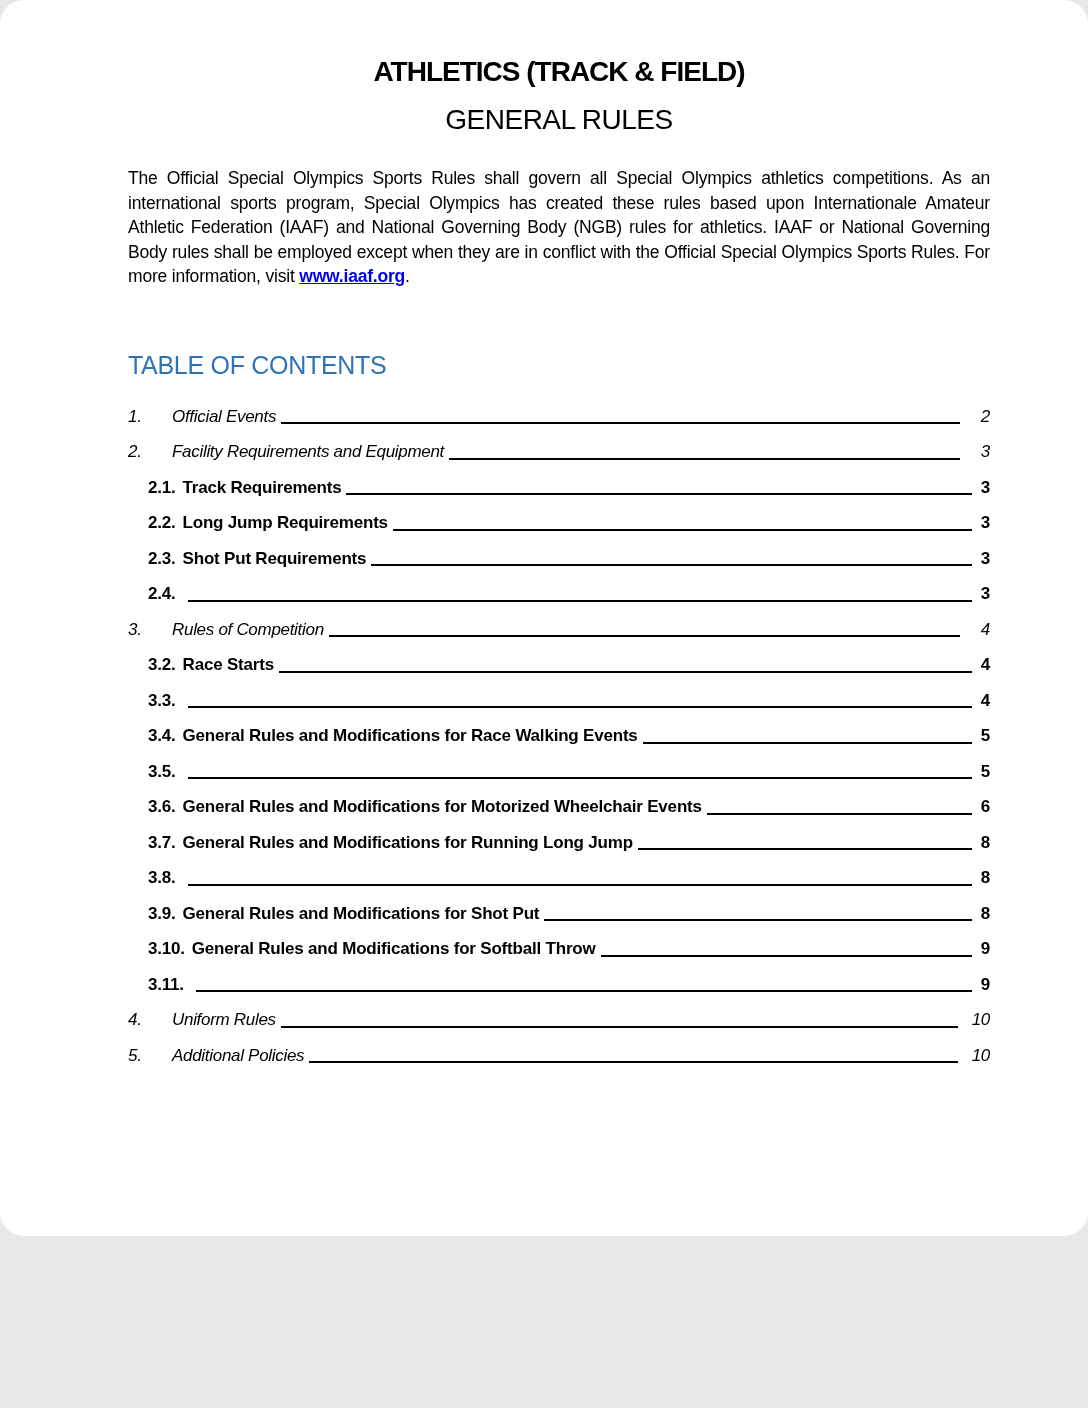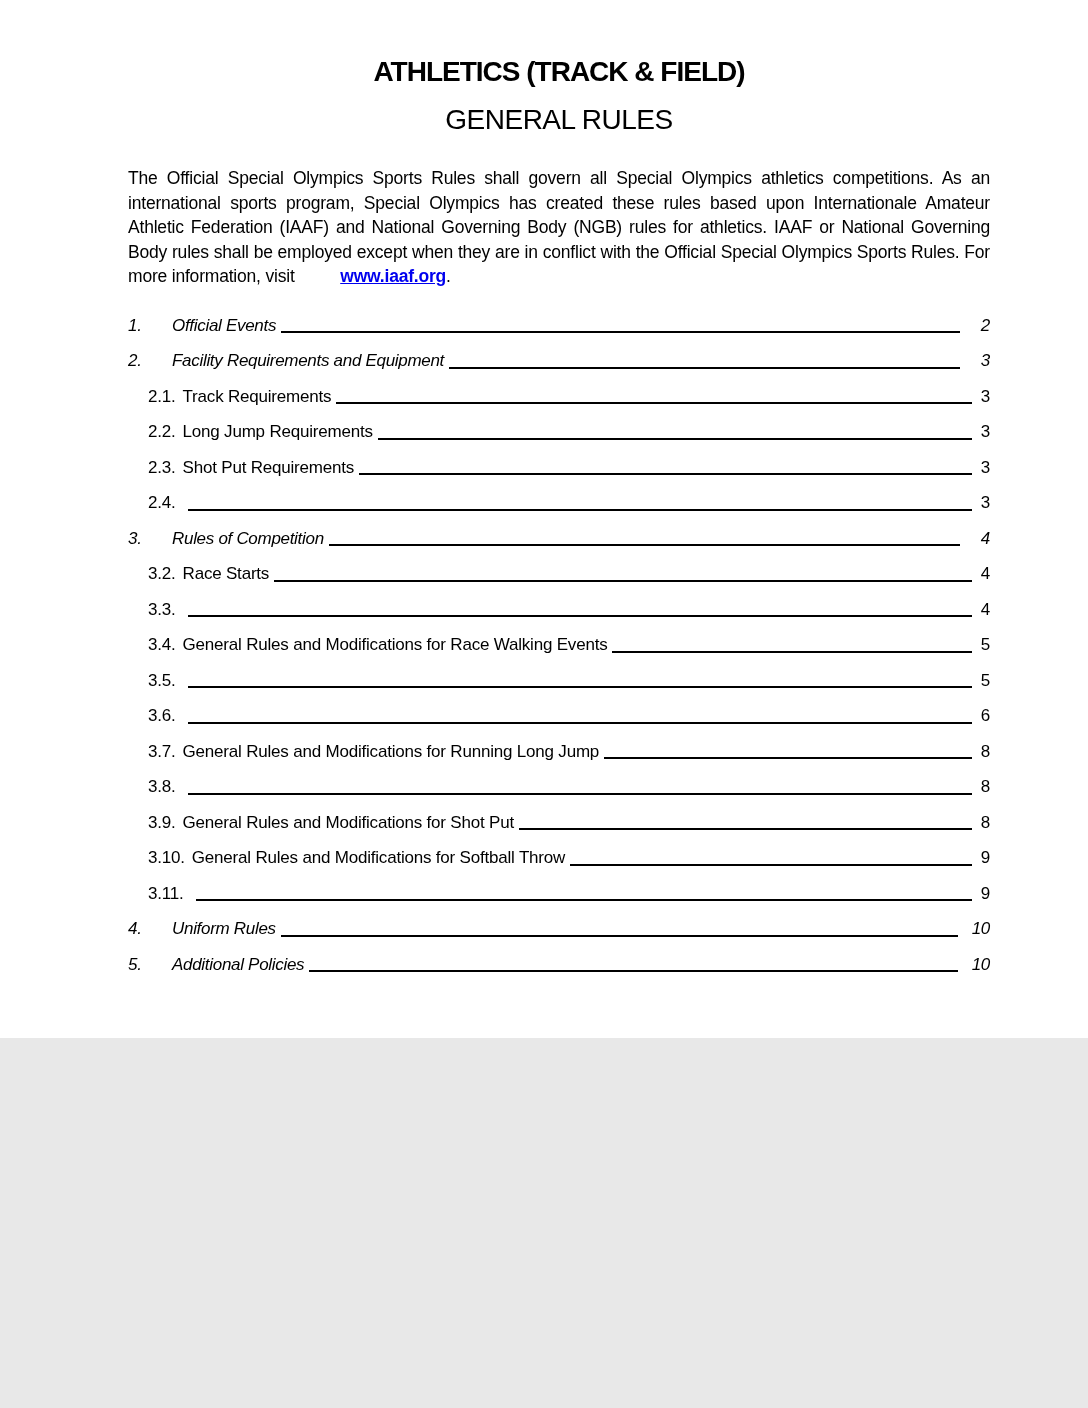--- a/index.html
+++ b/index.html
@@ -1,24 +1,25 @@
 <!DOCTYPE html>
 <html style="--heading-blue: #2E74B5; --link-blue: #0000EE;"><head>
 <meta charset="utf-8">
 <style>
   html, body { margin: 0; padding: 0; background: #e8e8e8; }
   .page {
     position: relative;
     width: 1088px;
-    height: 1038px;
+    height: 1236px;
     margin: 0 auto;
     background: #ffffff;
     font-family: "Liberation Sans", sans-serif;
     color: #000000;
     overflow: hidden;
+    border-radius: 24px;
   }
   .content {
     padding: 56px 98px 0 128px; 
   }
   .doc-title {
     margin: 0;
     text-align: center;
     font-size: 28px;
     font-weight: bold;
     letter-spacing: -1px;
@@ -35,21 +36,20 @@
     margin: 30px 0 0 0;
     font-size: 17.5px;
     line-height: 24.5px;
     text-align: justify;
     letter-spacing: -0.2px;
   }
   .intro-paragraph a {
     color: var(--link-blue, #0000EE);
     text-decoration: underline;
     font-weight: bold;
-    margin-left: 41px;
   }
   .toc-heading {
     margin: 62px 0 0 0;
     font-size: 25px;
     font-weight: 400;
     letter-spacing: -0.3px;
     color: var(--heading-blue, #2E74B5);
   }
   .toc-list { margin-top: 16px; }
   .toc-row {
@@ -80,39 +80,40 @@
   .toc-row.level-1 .toc-num {
     width: 44px;
     flex: 0 0 44px;
   }
   .toc-row.level-1 .toc-leader {
     margin-right: 14px;
   }
   
   .toc-row.level-2 {
     padding-left: 20px;
-    font-weight: 400;
+    font-weight: 700;
     letter-spacing: -0.2px;
   }
   .toc-row.level-2 .toc-num {
     margin-right: 7px;
   }
 </style>
 </head>
 <body>
 
 <div class="page">
   <div class="content">
 
     <h1 class="doc-title">ATHLETICS (TRACK &amp; FIELD)</h1>
 
     <h2 class="doc-subtitle">GENERAL RULES</h2>
 
     <p class="intro-paragraph"><span>The Official Special Olympics Sports Rules shall govern all Special Olympics athletics competitions.  As an international sports program, Special Olympics has created these rules based upon Internationale Amateur Athletic Federation (IAAF) and National Governing Body (NGB) rules for athletics.  IAAF or National Governing Body rules shall be employed except when they are in conflict with the Official Special Olympics Sports Rules. For more information, visit </span><a href="#">www.iaaf.org</a><span>.</span></p>
 
+    <h3 class="toc-heading">TABLE OF CONTENTS</h3>
 
     <div class="toc-list">
   <div class="toc-row level-1">
     <span class="toc-num">1.</span>
     <span class="toc-label">Official Events</span>
     <span class="toc-leader"></span>
     <span class="toc-page">2</span>
   </div>
 
   <div class="toc-row level-1">
@@ -177,20 +178,21 @@
   </div>
 
   <div class="toc-row level-2">
     <span class="toc-num">3.5.</span>
     <span class="toc-leader"></span>
     <span class="toc-page">5</span>
   </div>
 
   <div class="toc-row level-2">
     <span class="toc-num">3.6.</span>
+    <span class="toc-label">General Rules and Modifications for Motorized Wheelchair Events</span>
     <span class="toc-leader"></span>
     <span class="toc-page">6</span>
   </div>
 
   <div class="toc-row level-2">
     <span class="toc-num">3.7.</span>
     <span class="toc-label">General Rules and Modifications for Running Long Jump</span>
     <span class="toc-leader"></span>
     <span class="toc-page">8</span>
   </div>

